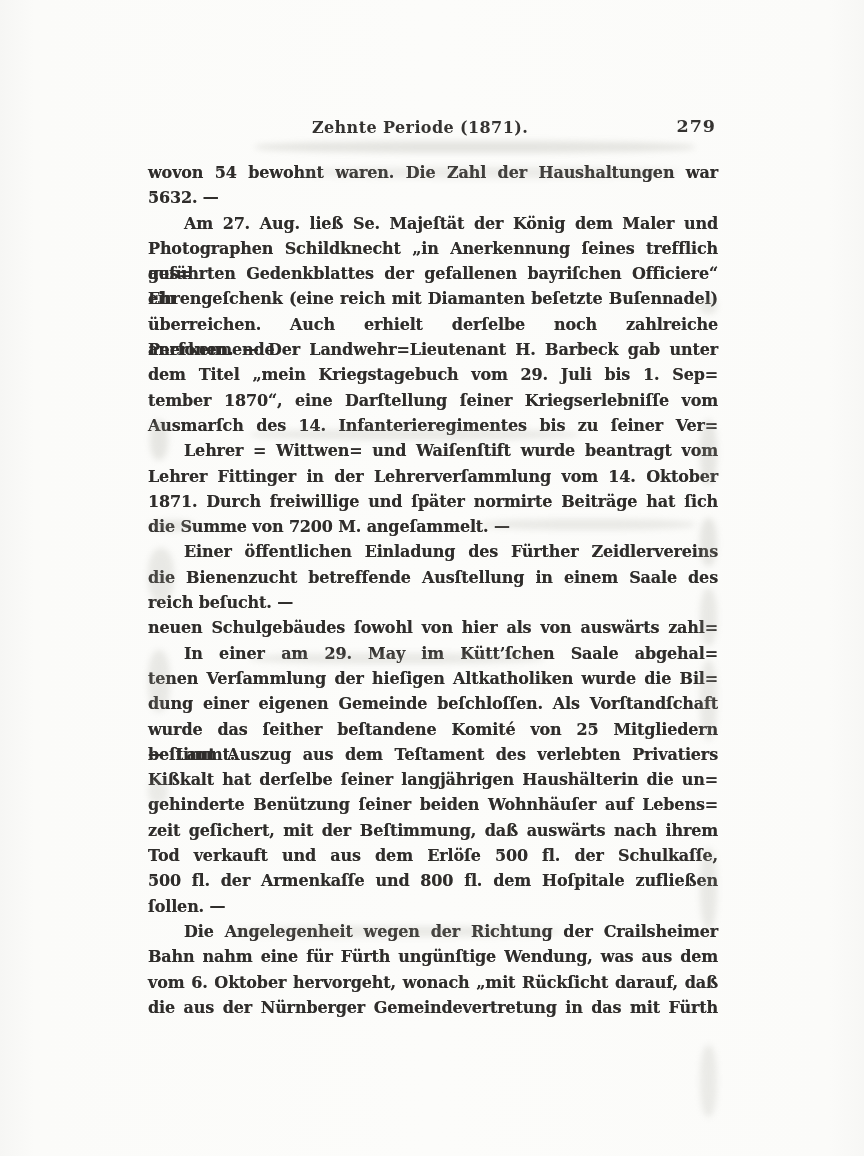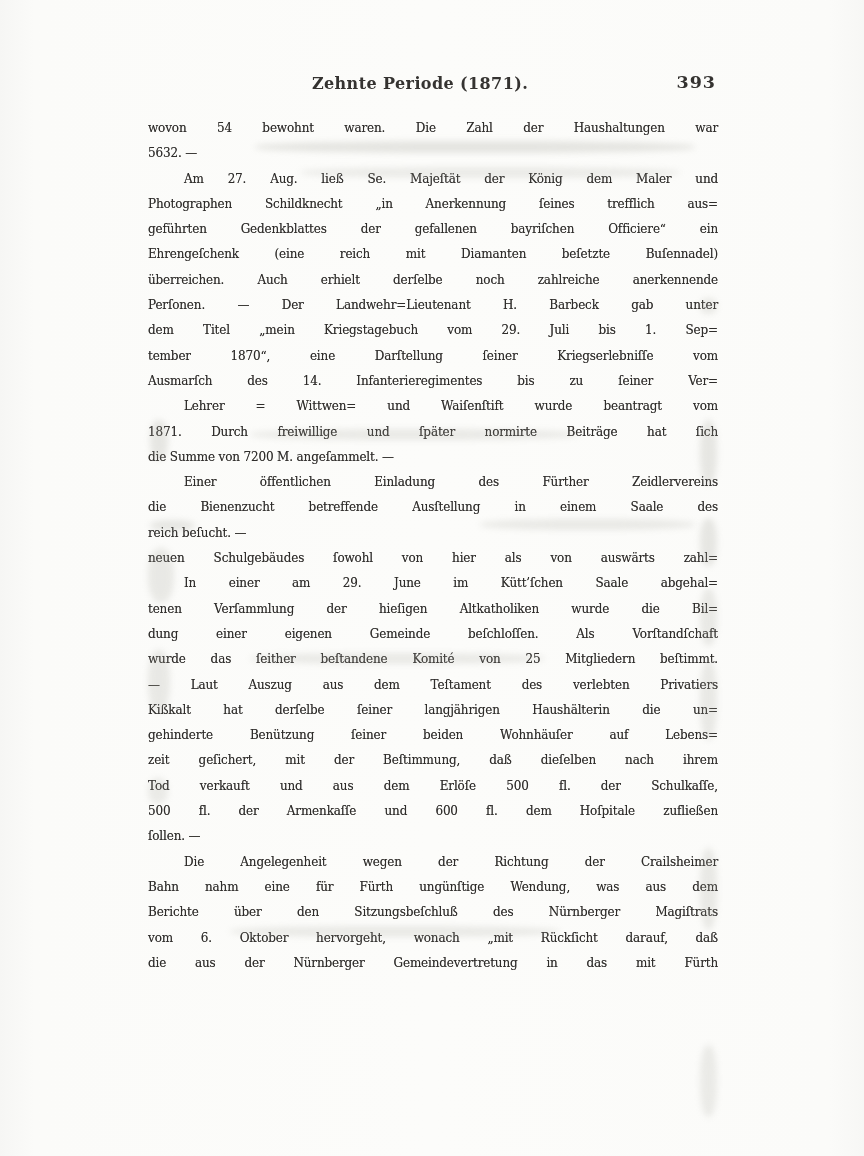--- a/index.html
+++ b/index.html
@@ -23,20 +23,21 @@
     position: absolute;
     left: 148px;
     top: 72px;
     width: 570px;
   }
   .header-row {
     position: relative;
     height: 24px;
     margin-bottom: 20px;
     color: #353331;
+    margin-top: 44px;
   }
   .header-title {
     position: absolute;
     left: 50%;
     transform: translateX(-56%);
     top: 2px;
     font-size: 16px;
     font-weight: bold;
     letter-spacing: 0.4px;
     white-space: nowrap;
@@ -49,22 +50,22 @@
     font-weight: bold;
     letter-spacing: 1px;
   }
   .page-body {
     color: #2f2d2b;
   }
   .para {
     margin: 0;
   }
   .line {
-    font-size: 12px;
-    font-weight: normal;
+    font-size: 16px;
+    font-weight: bold;
     line-height: 25.3px;
     height: 25.3px;
     letter-spacing: -0.15px;
     text-align: justify;
     white-space: normal;
     text-shadow: 0 0 0.5px rgba(47, 45, 43, 0.55);
   }
   .line.just {
     text-align-last: justify;
   }
@@ -81,66 +82,66 @@
   }
 </style>
 </head>
 <body>
 
 <div class="scan-page">
 
   <div class="text-block">
     <div class="header-row">
       <span class="header-title">Zehnte Periode (1871).</span>
-      <span class="page-num">393</span>
+      <span class="page-num">279</span>
     </div>
     <div class="page-body" id="page-body">
         <div class="para">
           <div class="line just">wovon 54 bewohnt waren. Die Zahl der Haushaltungen war</div>
           <div class="line">5632. —</div>
         </div>
         <div class="para">
           <div class="line just indent">Am 27. Aug. ließ Se. Majeſtät der König dem Maler und</div>
           <div class="line just">Photographen Schildknecht „in Anerkennung ſeines trefflich aus=</div>
           <div class="line just">geführten Gedenkblattes der gefallenen bayriſchen Officiere“ ein</div>
           <div class="line just">Ehrengeſchenk (eine reich mit Diamanten beſetzte Buſennadel)</div>
           <div class="line just">überreichen. Auch erhielt derſelbe noch zahlreiche anerkennende</div>
           <div class="line just">Perſonen. — Der Landwehr=Lieutenant H. Barbeck gab unter</div>
           <div class="line just">dem Titel „mein Kriegstagebuch vom 29. Juli bis 1. Sep=</div>
           <div class="line just">tember 1870“, eine Darſtellung ſeiner Kriegserlebniſſe vom</div>
           <div class="line just">Ausmarſch des 14. Infanterieregimentes bis zu ſeiner Ver=</div>
         </div>
         <div class="para">
           <div class="line just indent">Lehrer = Wittwen= und Waiſenſtift wurde beantragt vom</div>
+          <div class="line just">Lehrer Fittinger in der Lehrerverſammlung vom 14. Oktober</div>
           <div class="line just">1871. Durch freiwillige und ſpäter normirte Beiträge hat ſich</div>
           <div class="line">die Summe von 7200 M. angeſammelt. —</div>
         </div>
         <div class="para">
           <div class="line just indent">Einer öffentlichen Einladung des Fürther Zeidlervereins</div>
           <div class="line just">die Bienenzucht betreffende Ausſtellung in einem Saale des</div>
           <div class="line">reich beſucht. —</div>
           <div class="line just">neuen Schulgebäudes ſowohl von hier als von auswärts zahl=</div>
         </div>
         <div class="para">
-          <div class="line just indent">In einer am 29. June im Kütt’ſchen Saale abgehal=</div>
+          <div class="line just indent">In einer am 29. May im Kütt’ſchen Saale abgehal=</div>
           <div class="line just">tenen Verſammlung der hieſigen Altkatholiken wurde die Bil=</div>
           <div class="line just">dung einer eigenen Gemeinde beſchloſſen. Als Vorſtandſchaft</div>
           <div class="line just">wurde das ſeither beſtandene Komité von 25 Mitgliedern beſtimmt.</div>
           <div class="line just">— Laut Auszug aus dem Teſtament des verlebten Privatiers</div>
           <div class="line just">Kißkalt hat derſelbe ſeiner langjährigen Haushälterin die un=</div>
           <div class="line just">gehinderte Benützung ſeiner beiden Wohnhäuſer auf Lebens=</div>
-          <div class="line just">zeit geſichert, mit der Beſtimmung, daß dieſelben nach ihrem</div>
+          <div class="line just">zeit geſichert, mit der Beſtimmung, daß auswärts nach ihrem</div>
           <div class="line just">Tod verkauft und aus dem Erlöſe 500 fl. der Schulkaſſe,</div>
-          <div class="line just">500 fl. der Armenkaſſe und 600 fl. dem Hoſpitale zufließen</div>
+          <div class="line just">500 fl. der Armenkaſſe und 800 fl. dem Hoſpitale zufließen</div>
           <div class="line">ſollen. —</div>
         </div>
         <div class="para">
           <div class="line just indent">Die Angelegenheit wegen der Richtung der Crailsheimer</div>
           <div class="line just">Bahn nahm eine für Fürth ungünſtige Wendung, was aus dem</div>
-          <div class="line just">Berichte über den Sitzungsbeſchluß des Nürnberger Magiſtrats</div>
           <div class="line just">vom 6. Oktober hervorgeht, wonach „mit Rückſicht darauf, daß</div>
           <div class="line just">die aus der Nürnberger Gemeindevertretung in das mit Fürth</div>
         </div>
       </div>
   </div>
 
   <div id="smudge-layer">
       <div class="smudge" style="left: 255px; top: 141px; width: 440px; height: 12px; opacity: 0.28;"></div>
       <div class="smudge" style="left: 300px; top: 167px; width: 380px; height: 11px; opacity: 0.2;"></div>
       <div class="smudge" style="left: 250px; top: 429px; width: 330px; height: 11px; opacity: 0.22;"></div>

